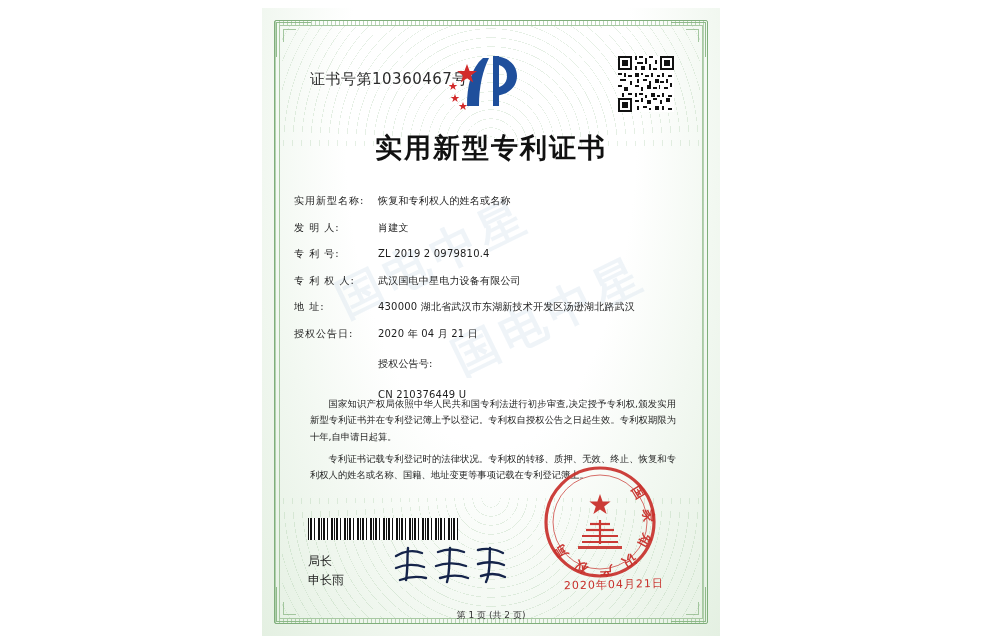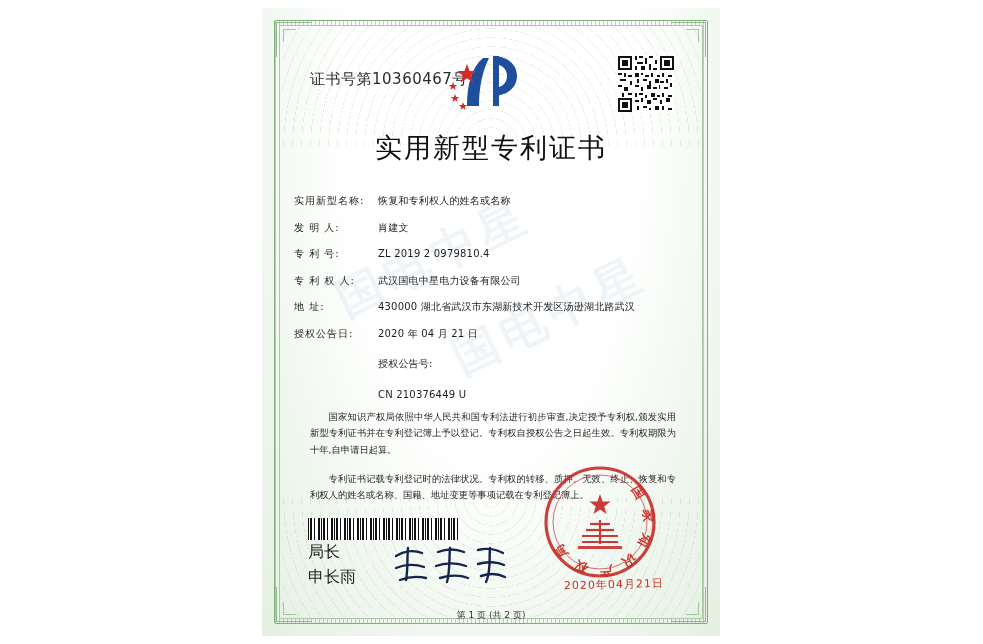--- a/index.html
+++ b/index.html
@@ -149,21 +149,21 @@
     width: 56px;
     height: 56px;
   }
 
   .doc-title {
     position: absolute;
     left: 0; right: 0;
     top: 122px;
     text-align: center;
     font-size: 27px;
-    font-weight: normal;
+    font-weight: bold;
     letter-spacing: 2px;
     color: #111;
     font-family: "DejaVu Sans", sans-serif;
   }
 
   
   .fields {
     position: absolute;
     left: 32px;
     top: 186px;
@@ -196,41 +196,41 @@
     position: absolute;
     left: 48px;
     top: 388px;
     width: 366px;
     font-size: 9.3px;
     line-height: 1.75;
     color: #1f1f1f;
     text-align: justify;
     font-family: "DejaVu Sans", sans-serif;
   }
-  .body-text p { margin: 13px 0 6px 0; text-indent: 2em; }
+  .body-text p { margin: 0 0 6px 0; text-indent: 2em; }
 
   
   .barcode {
     position: absolute;
     left: 46px;
     bottom: 96px;
     width: 150px;
     height: 22px;
     background:
       repeating-linear-gradient(90deg,
         #111 0 1px, #fff 1px 2px, #111 2px 4px, #fff 4px 6px,
         #111 6px 7px, #fff 7px 10px, #111 10px 12px, #fff 12px 13px);
   }
 
   
   .sig-label {
     position: absolute;
     left: 46px;
     bottom: 46px;
-    font-size: 16px;
+    font-size: 12px;
     line-height: 1.6;
     color: #1d1d1d;
     font-family: "DejaVu Sans", sans-serif;
   }
   .sig-hand {
     position: absolute;
     left: 128px;
     bottom: 48px;
     width: 120px;
     height: 46px;

